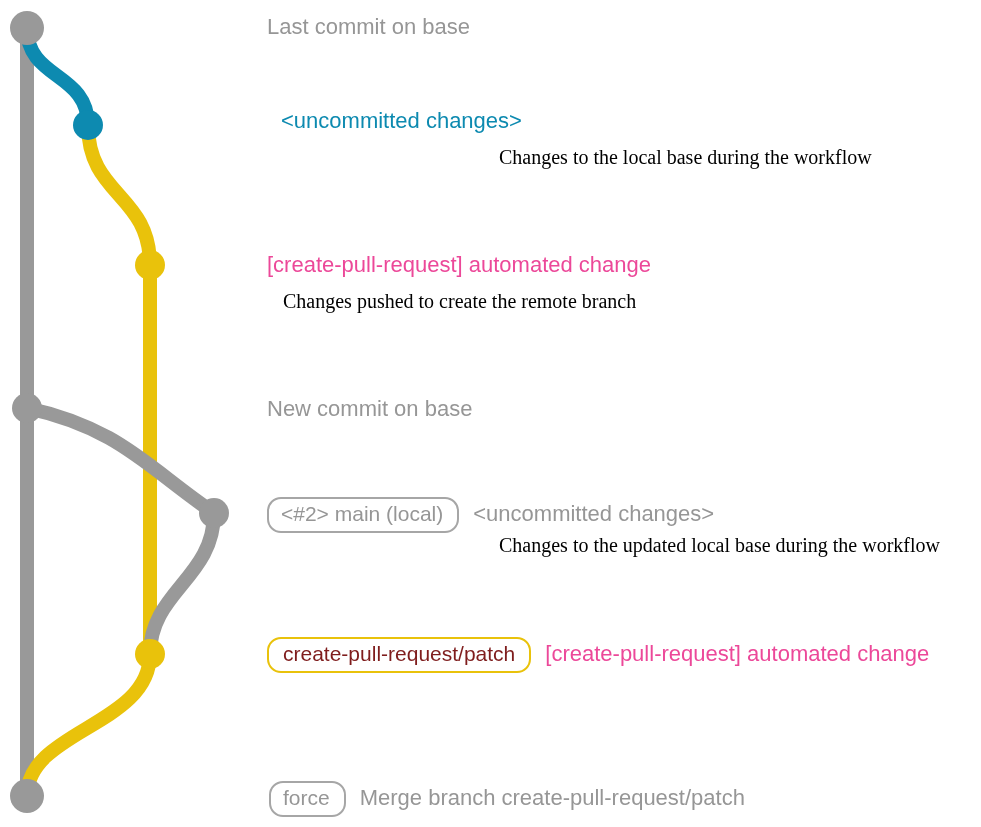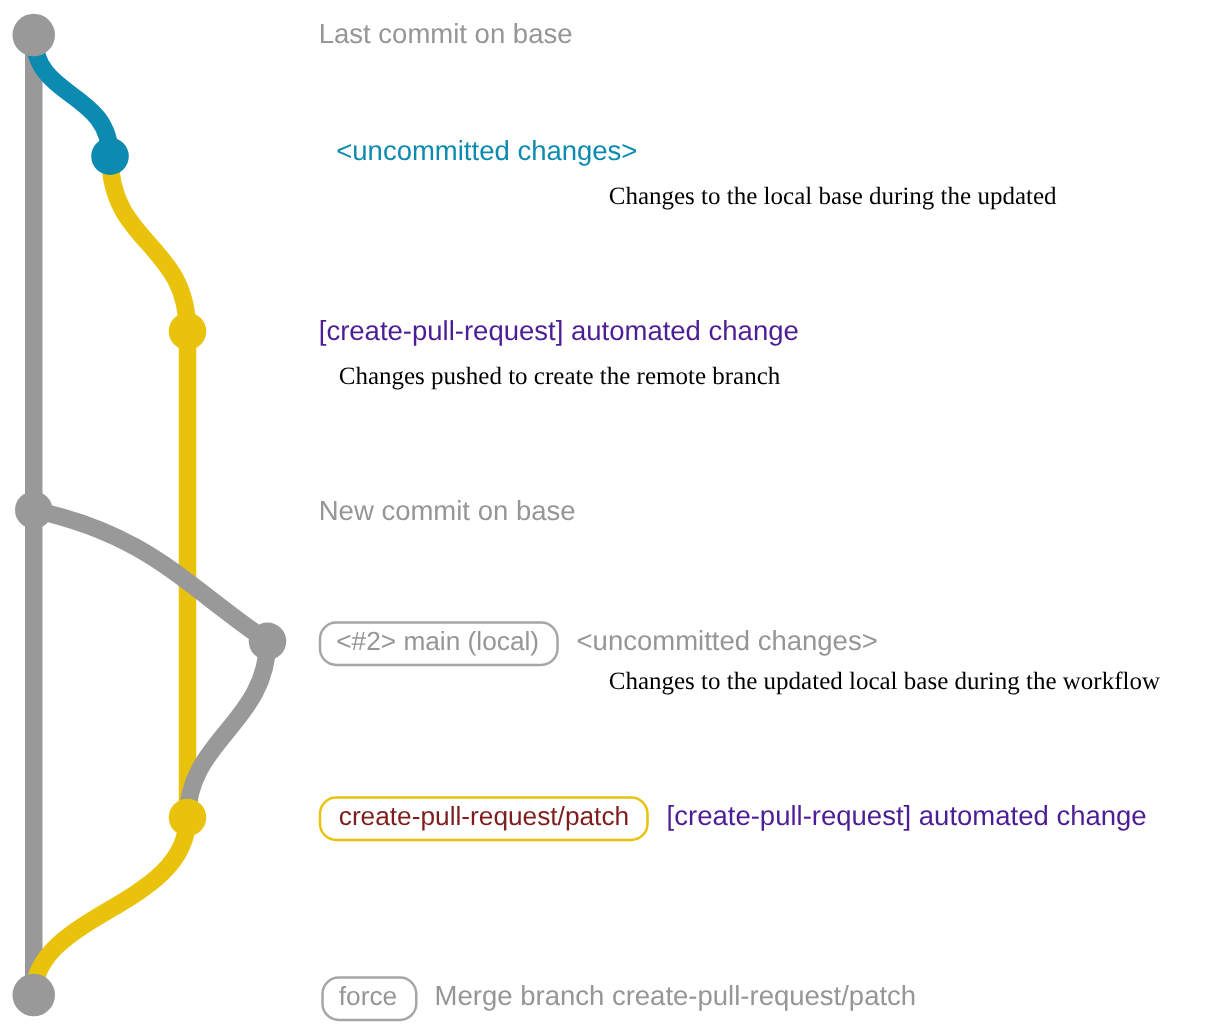--- a/index.html
+++ b/index.html
@@ -19,21 +19,21 @@
   #graph-svg {
     position: absolute;
     left: 0;
     top: 0;
     width: 981px;
     height: 827px;
   }
 
   .text-layer {
     position: absolute;
-    left: 0;
+    left: 12px;
     top: 0;
     width: 888px;
     height: 827px;
   }
 
   .row {
     position: absolute;
     display: flex;
     align-items: baseline;
   }
@@ -55,21 +55,21 @@
   .pill.yellow{ border-color: #e9c20b; color: #7f1d1d; }
   .pill.gray  { border-color: #a6a6a6; color: #969696; padding-left: 12px; }
 
   
   .subject {
     font-size: 22px;
     line-height: 1.1;
     white-space: nowrap;
   }
   .subject.blue   { color: #0d8ab0; }
-  .subject.yellow { color: #4c1d95; }
+  .subject.yellow { color: #ec4899; }
   .subject.gray   { color: #969696; }
 
   
   .caption {
     position: absolute;
     font-size: 22px;
     color: #969696;
     white-space: nowrap;
   }
 
@@ -113,21 +113,21 @@
 </svg>
 
 <div class="text-layer">
 
   <div class="caption" style="left:255px; top:14px;">Last commit on base</div>
 
   <div class="row" style="left:255px; top:109px;">
     <span class="gap-sm"></span>
     <span class="subject blue">&lt;uncommitted changes&gt;</span>
   </div>
-  <div class="desc" style="left:487px; top:146px;">Changes to the local base during the updated</div>
+  <div class="desc" style="left:487px; top:146px;">Changes to the local base during the workflow</div>
 
   <div class="row" style="left:255px; top:253px;">
     <span class="subject yellow">[create-pull-request] automated change</span>
   </div>
   <div class="desc" style="left:271px; top:290px;">Changes pushed to create the remote branch</div>
 
   <div class="caption" style="left:255px; top:396px;">New commit on base</div>
 
   <div class="row" style="left:255px; top:497px;">
     <span class="pill gray">&lt;#2&gt; main (local)</span>

